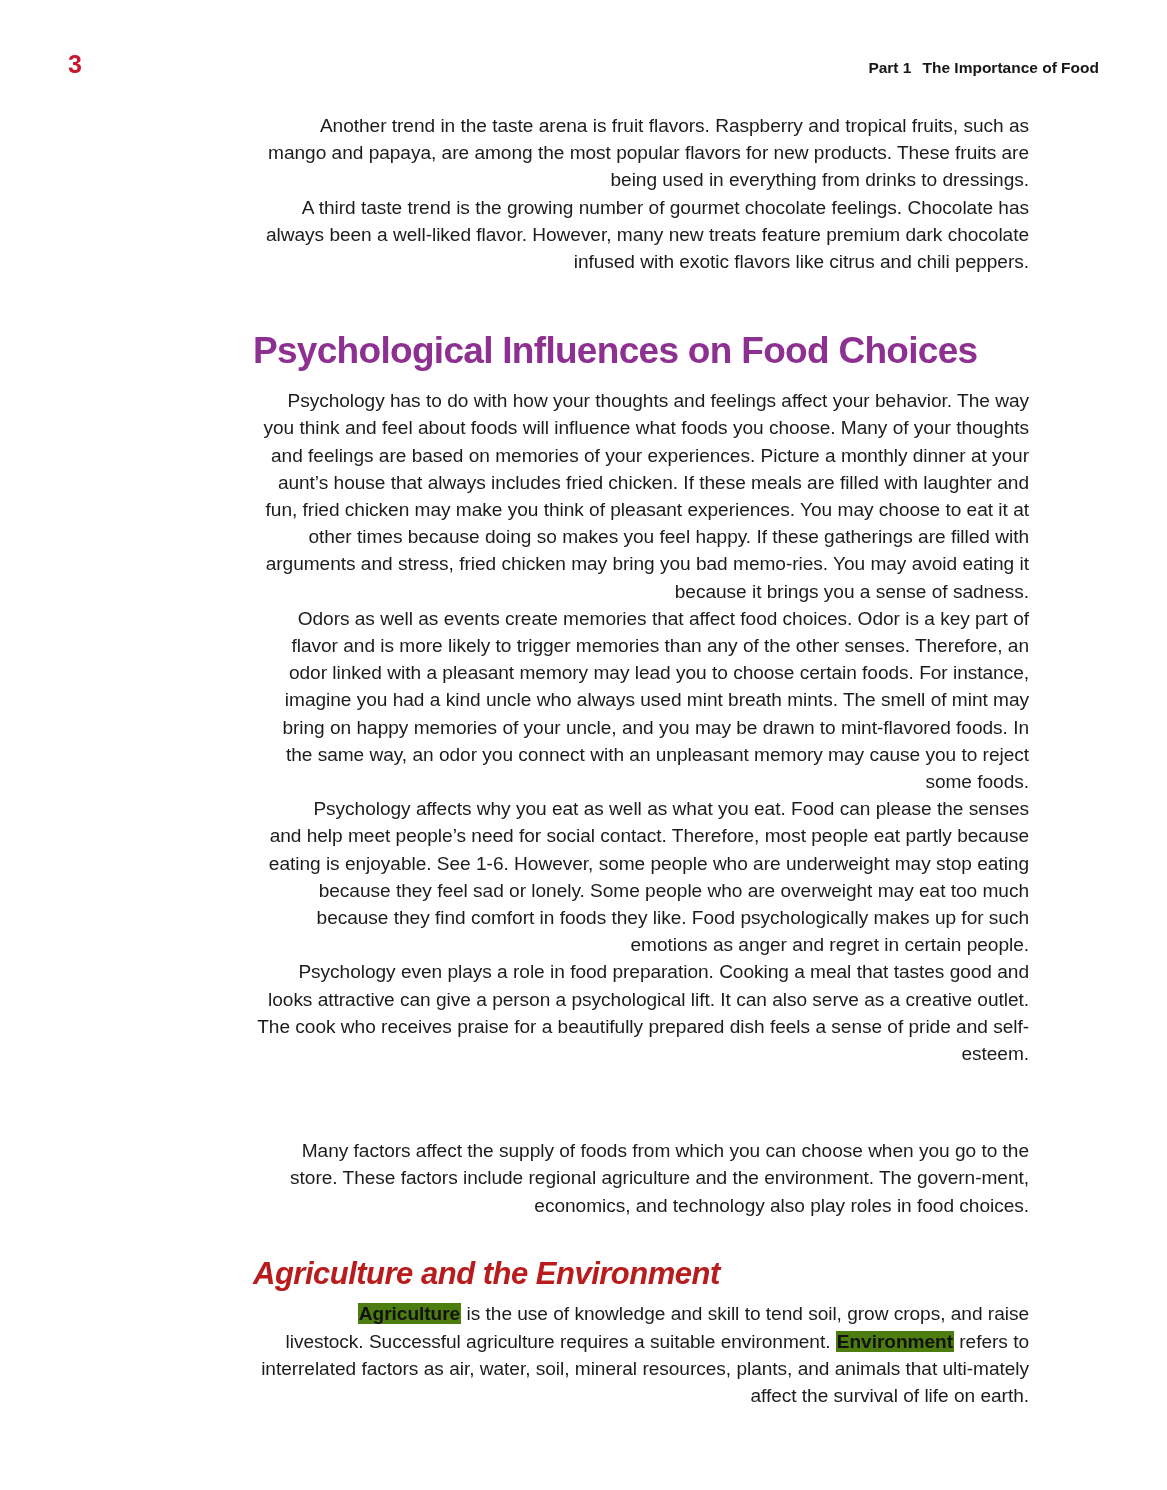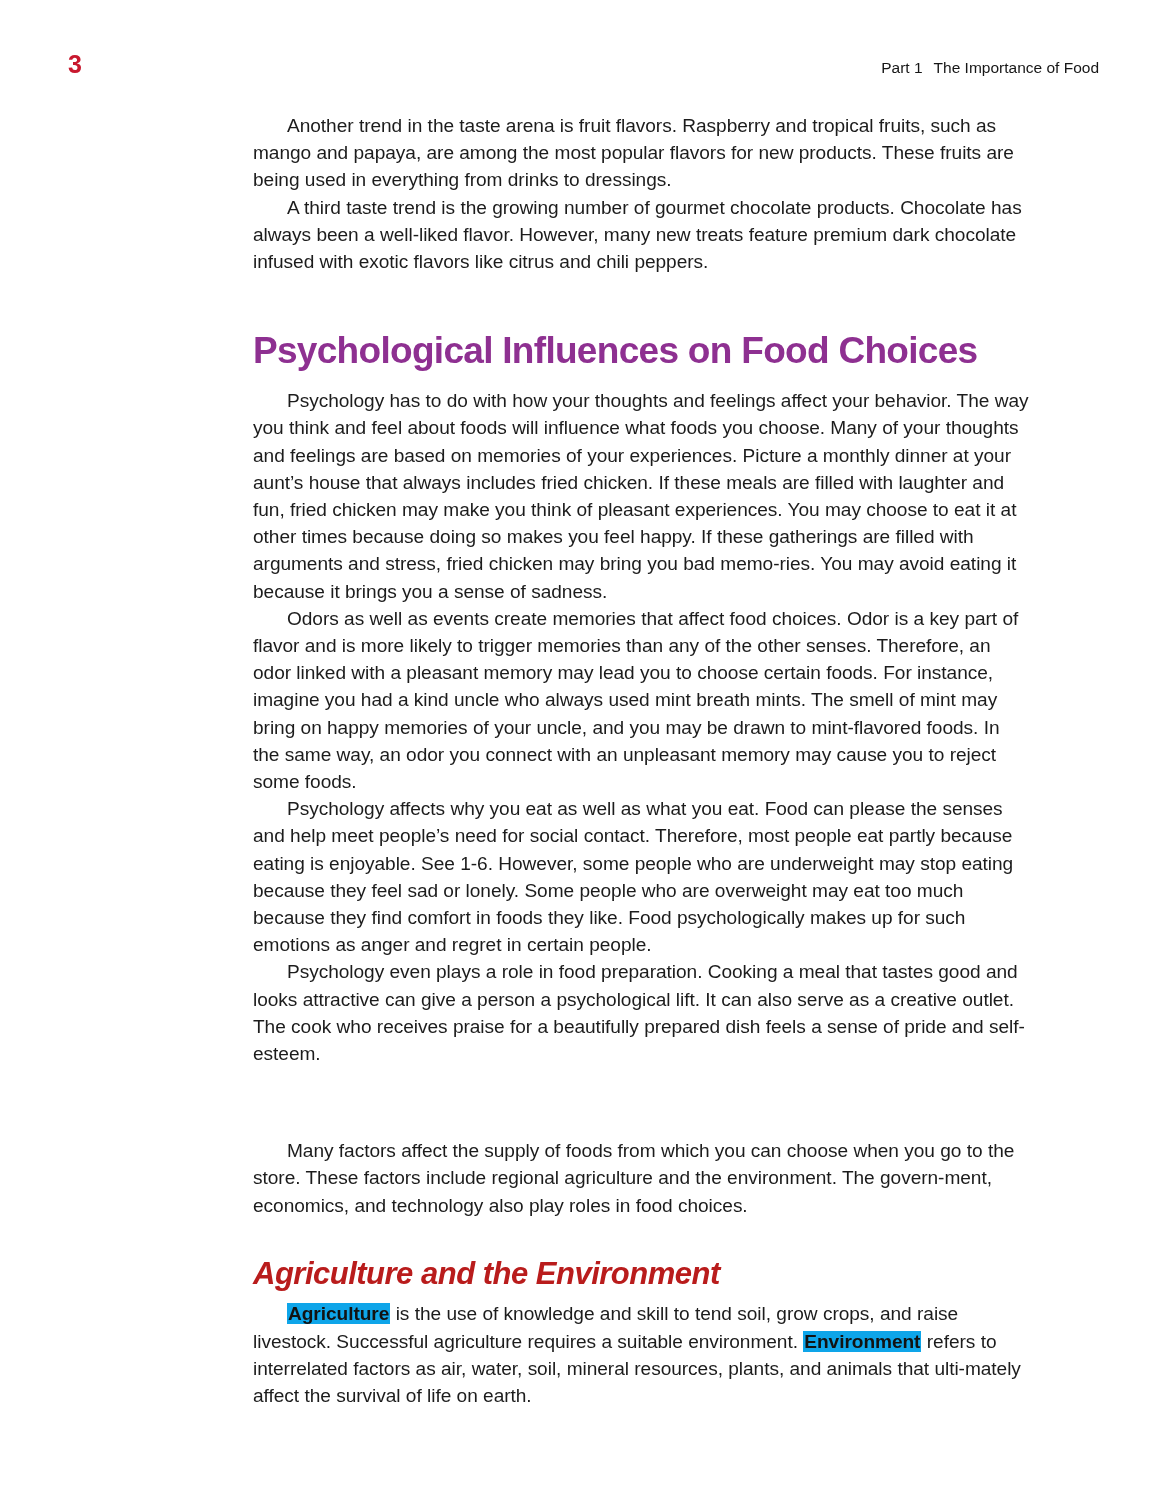--- a/index.html
+++ b/index.html
@@ -36,21 +36,21 @@
   }
   .folio {
     font-size: 25px;
     font-weight: bold;
     color: #C8182E;
     letter-spacing: -0.2px;
     line-height: 1;
   }
   .head-right {
     font-size: 15.5px;
-    font-weight: normal;
+    font-weight: bold;
     color: #161616;
     line-height: 1;
     white-space: nowrap;
   }
   .head-part {
     margin-right: 11px;
   }
 
   
   .column {
@@ -64,20 +64,21 @@
     margin: 0;
     font-size: 19.1px;
     line-height: 27.2px;
     color: #1c1c1c;
     text-align: left;
     letter-spacing: -0.05px;
     word-spacing: 0.1px;
   }
   p.body-text.indent {
     text-indent: 34px;
+    text-align: right;
   }
 
   .block {
     margin: 0;
   }
   .gap-after-para-1 { height: 56px; }
   .gap-after-h1     { height: 16px; }
   .gap-after-para-2 { height: 56px; }
   .gap-after-h2     { height: 14px; }
   .gap-after-para-3 { height: 38px; }
@@ -96,21 +97,21 @@
     margin: 0;
     font-size: 31px;
     font-weight: bold;
     font-style: italic;
     color: #b91c1c;
     letter-spacing: -0.5px;
     line-height: 1.08;
   }
 
   .term {
-    background: #0ea5e9;
+    background: #4d7c0f;
     font-weight: bold;
     color: #121212;
     padding: 0 1px;
     box-decoration-break: clone;
     -webkit-box-decoration-break: clone;
   }
 
   .figref {
     font-weight: normal;
   }
@@ -124,21 +125,21 @@
     <span class="folio">3</span>
     <span class="head-right">
       <span class="head-part">Part 1</span><span>The Importance of Food</span>
     </span>
   </div>
 
   <div class="column">
 
     <p class="body-text indent">Another trend in the taste arena is fruit flavors. Raspberry and tropical fruits, such as mango and papaya, are among the most popular flavors for new products. These fruits are being used in everything from drinks to dressings.</p>
 
-    <p class="body-text indent">A third taste trend is the growing number of gourmet chocolate products. Chocolate has always been a well-liked flavor. However, many new treats feature premium dark chocolate infused with exotic flavors like citrus and chili peppers.</p>
+    <p class="body-text indent">A third taste trend is the growing number of gourmet chocolate feelings. Chocolate has always been a well-liked flavor. However, many new treats feature premium dark chocolate infused with exotic flavors like citrus and chili peppers.</p>
 
     <div class="block gap-after-para-1"></div>
 
     <h1 class="chapter-heading">Psychological Influences on Food Choices</h1>
 
     <div class="block gap-after-h1"></div>
 
     <p class="body-text indent">Psychology has to do with how your thoughts and feelings affect your behavior. The way you think and feel about foods will influence what foods you choose. Many of your thoughts and feelings are based on memories of your experiences. Picture a monthly dinner at your aunt’s house that always includes fried chicken. If these meals are filled with laughter and fun, fried chicken may make you think of pleasant experiences. You may choose to eat it at other times because doing so makes you feel happy. If these gatherings are filled with arguments and stress, fried chicken may bring you bad memo-ries. You may avoid eating it because it brings you a sense of sadness.</p>
 
     <p class="body-text indent">Odors as well as events create memories that affect food choices. Odor is a key part of flavor and is more likely to trigger memories than any of the other senses. Therefore, an odor linked with a pleasant memory may lead you to choose certain foods. For instance, imagine you had a kind uncle who always used mint breath mints. The smell of mint may bring on happy memories of your uncle, and you may be drawn to mint-flavored foods. In the same way, an odor you connect with an unpleasant memory may cause you to reject some foods.</p>

